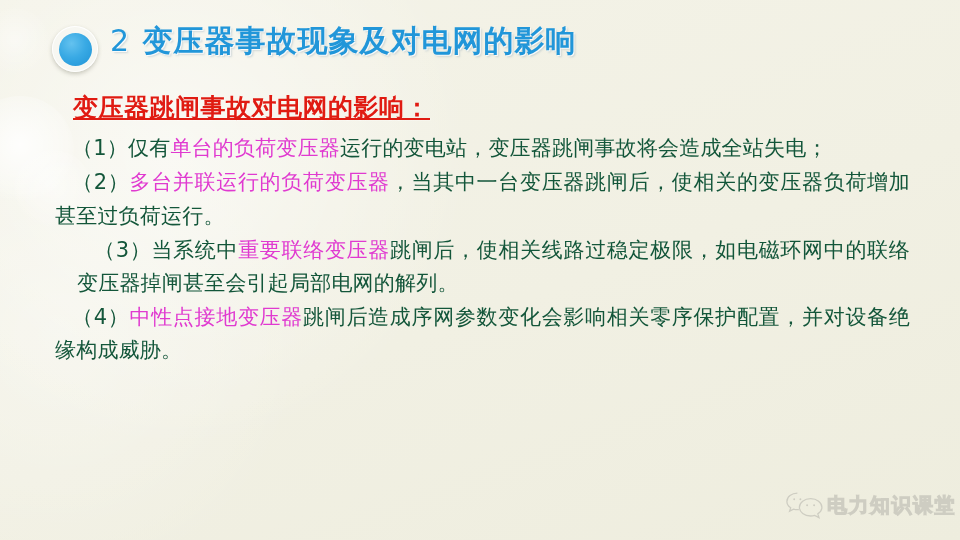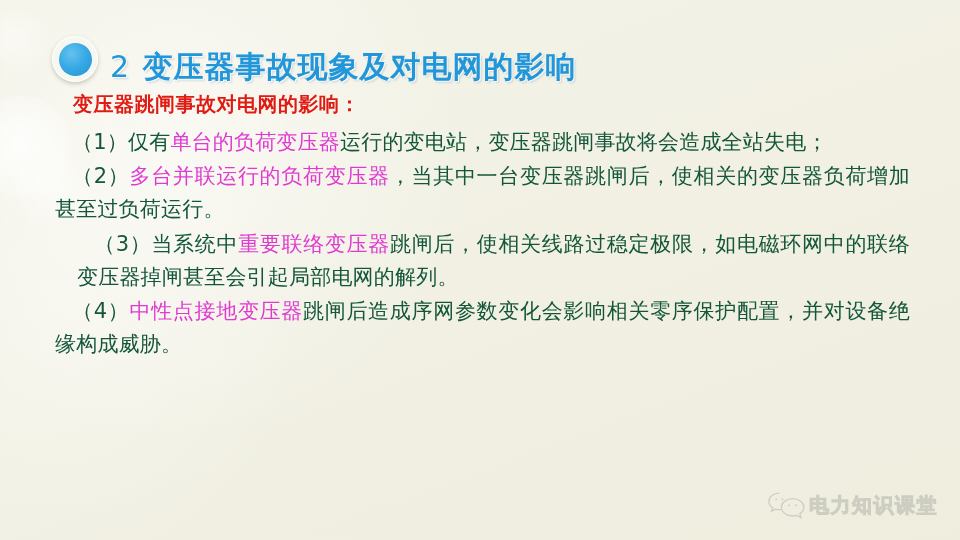--- a/index.html
+++ b/index.html
@@ -47,21 +47,21 @@
     width: 70px; height: 70px;
     background: radial-gradient(circle at 50% 45%, rgba(255,255,255,0.45) 0%, rgba(255,255,255,0) 70%);
   }
 
   
   #title-row {
     position: absolute;
     left: 52px;
     top: 26px;
     display: flex;
-    align-items: flex-end;
+    align-items: flex-start;
     gap: 12px;
     height: 56px;
   }
   #title-bullet {
     position: relative;
     width: 46px;
     height: 46px;
     border-radius: 50%;
     background: #f7f7f2;
     box-shadow:
@@ -96,47 +96,48 @@
   }
 
   
   #body-block {
     position: absolute;
     left: 55px;
     top: 92px;
     width: 855px;
   }
   #subtitle {
-    font-size: 20px;
+    font-size: 25px;
     font-weight: 700;
     color: #e01b12;
     letter-spacing: 0.5px;
     margin: 0 0 9px 18px;
     text-shadow: 0.5px 0.5px 0 rgba(255,255,255,0.5);
     line-height: 1.25;
+    text-decoration: underline;
   }
   .para {
     font-size: 21px;
     font-weight: 400;
     color: #13563a;
     line-height: 1.58;
     letter-spacing: 0.2px;
     text-indent: 17px;
     margin: 0 0 1px 0;
     text-align: justify;
     text-justify: inter-ideograph;
   }
   .hl {
     color: #e03ad0;
   }
 
   
   #watermark {
     position: absolute;
-    right: 22px;
+    right: 4px;
     bottom: 20px;
     display: flex;
     align-items: center;
     gap: 1px;
     opacity: 0.85;
     pointer-events: none;
   }
   #wm-icon {
     width: 42px;
     height: 30px;

